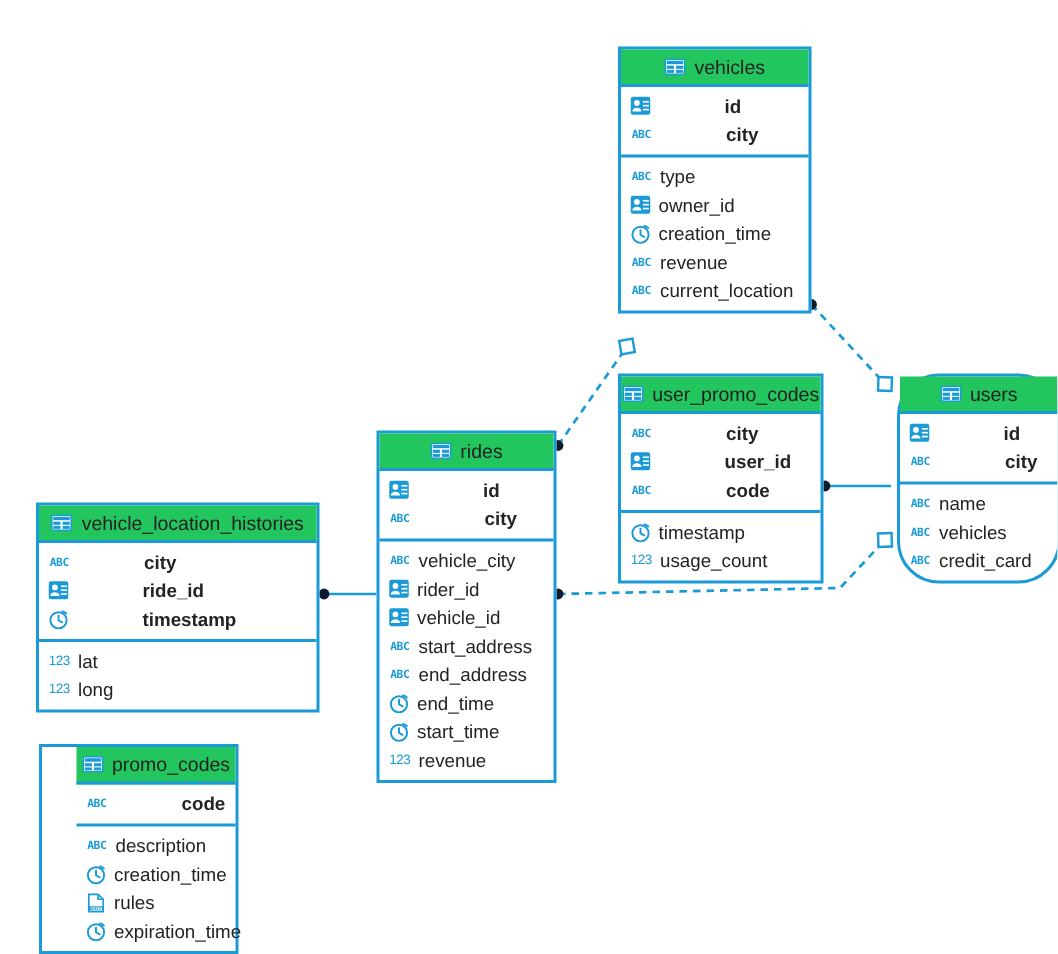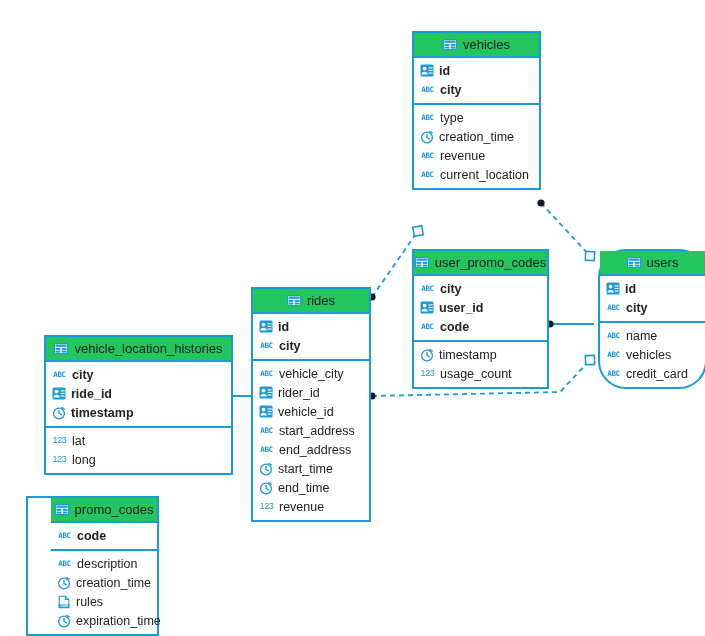--- a/index.html
+++ b/index.html
@@ -57,20 +57,21 @@
     padding: 0 6px;
     height: 19px;
   }
   .col-name {
     font-size: 12.5px;
     color: #232323;
     white-space: nowrap;
   }
   .pk .col-name {
     font-weight: bold;
+    margin-left: 44px;
   }
   
   .ic {
     flex: 0 0 auto;
     width: 14px;
     height: 14px;
     display: inline-flex;
     align-items: center;
     justify-content: center;
   }
@@ -157,20 +158,33 @@
             <span class="col-name">city</span>
           </div>
         </div>
         <div class="section">
           <div class="col">
             <span class="ic ic-abc" style="width: 15px;">ABC</span>
             <span class="col-name">type</span>
           </div>
           <div class="col">
             <span class="ic">
+              <svg width="14" height="13" viewBox="0 0 14 13">
+                <rect x="0.5" y="0.5" width="13" height="12" rx="1.5" fill="#1a9ad7"></rect>
+                <circle cx="4.6" cy="4.6" r="1.9" fill="#ffffff"></circle>
+                <path d="M1.5 10.4c0-1.7 1.4-2.6 3.1-2.6s3.1 0.9 3.1 2.6z" fill="#ffffff"></path>
+                <rect x="8.6" y="3.3" width="4" height="1.1" fill="#ffffff"></rect>
+                <rect x="8.6" y="5.9" width="4" height="1.1" fill="#ffffff"></rect>
+                <rect x="8.6" y="8.5" width="4" height="1.1" fill="#ffffff"></rect>
+              </svg>
+            </span>
+            <span class="col-name">owner_id</span>
+          </div>
+          <div class="col">
+            <span class="ic">
               <svg width="14" height="14" viewBox="0 0 14 14">
                 <circle cx="7" cy="7.5" r="5.4" fill="#ffffff" stroke="#1a9ad7" stroke-width="1.3"></circle>
                 <path d="M7 4.4 V7.5 L9.4 8.9" fill="none" stroke="#1a9ad7" stroke-width="1.3" stroke-linecap="round"></path>
                 <path d="M9.6 1.6c1 0.2 1.9 0.7 2.6 1.4" fill="none" stroke="#1a9ad7" stroke-width="1.3" stroke-linecap="round"></path>
               </svg>
             </span>
             <span class="col-name">creation_time</span>
           </div>
           <div class="col">
             <span class="ic ic-abc" style="width: 15px;">ABC</span>
@@ -357,39 +371,39 @@
             <span class="col-name">end_address</span>
           </div>
           <div class="col">
             <span class="ic">
               <svg width="14" height="14" viewBox="0 0 14 14">
                 <circle cx="7" cy="7.5" r="5.4" fill="#ffffff" stroke="#1a9ad7" stroke-width="1.3"></circle>
                 <path d="M7 4.4 V7.5 L9.4 8.9" fill="none" stroke="#1a9ad7" stroke-width="1.3" stroke-linecap="round"></path>
                 <path d="M9.6 1.6c1 0.2 1.9 0.7 2.6 1.4" fill="none" stroke="#1a9ad7" stroke-width="1.3" stroke-linecap="round"></path>
               </svg>
             </span>
+            <span class="col-name">end_time</span>
+          </div>
+          <div class="col">
+            <span class="ic">
+              <svg width="14" height="14" viewBox="0 0 14 14">
+                <circle cx="7" cy="7.5" r="5.4" fill="#ffffff" stroke="#1a9ad7" stroke-width="1.3"></circle>
+                <path d="M7 4.4 V7.5 L9.4 8.9" fill="none" stroke="#1a9ad7" stroke-width="1.3" stroke-linecap="round"></path>
+                <path d="M9.6 1.6c1 0.2 1.9 0.7 2.6 1.4" fill="none" stroke="#1a9ad7" stroke-width="1.3" stroke-linecap="round"></path>
+              </svg>
+            </span>
             <span class="col-name">start_time</span>
-          </div>
-          <div class="col">
-            <span class="ic">
-              <svg width="14" height="14" viewBox="0 0 14 14">
-                <circle cx="7" cy="7.5" r="5.4" fill="#ffffff" stroke="#1a9ad7" stroke-width="1.3"></circle>
-                <path d="M7 4.4 V7.5 L9.4 8.9" fill="none" stroke="#1a9ad7" stroke-width="1.3" stroke-linecap="round"></path>
-                <path d="M9.6 1.6c1 0.2 1.9 0.7 2.6 1.4" fill="none" stroke="#1a9ad7" stroke-width="1.3" stroke-linecap="round"></path>
-              </svg>
-            </span>
-            <span class="col-name">end_time</span>
           </div>
           <div class="col">
             <span class="ic ic-123" style="width: 15px;">123</span>
             <span class="col-name">revenue</span>
           </div>
         </div>
       </div>
-      <div class="table" style="left: 44px; top: 335px; width: 189px;">
+      <div class="table" style="left: 24px; top: 335px; width: 189px;">
         <div class="tbl-header">
           <span class="ic">
             <svg width="14" height="11" viewBox="0 0 14 11">
               <rect x="0.5" y="0.5" width="13" height="10" rx="1.2" fill="#ffffff" stroke="#1a9ad7" stroke-width="1.1"></rect>
               <rect x="1.5" y="1.5" width="11" height="2.3" fill="#1a9ad7"></rect>
               <rect x="1.5" y="4.8" width="4.8" height="2.1" fill="#1a9ad7"></rect>
               <rect x="7.7" y="4.8" width="4.8" height="2.1" fill="#1a9ad7"></rect>
               <rect x="1.5" y="7.6" width="4.8" height="2" fill="#1a9ad7"></rect>
               <rect x="7.7" y="7.6" width="4.8" height="2" fill="#1a9ad7"></rect>
             </svg>

